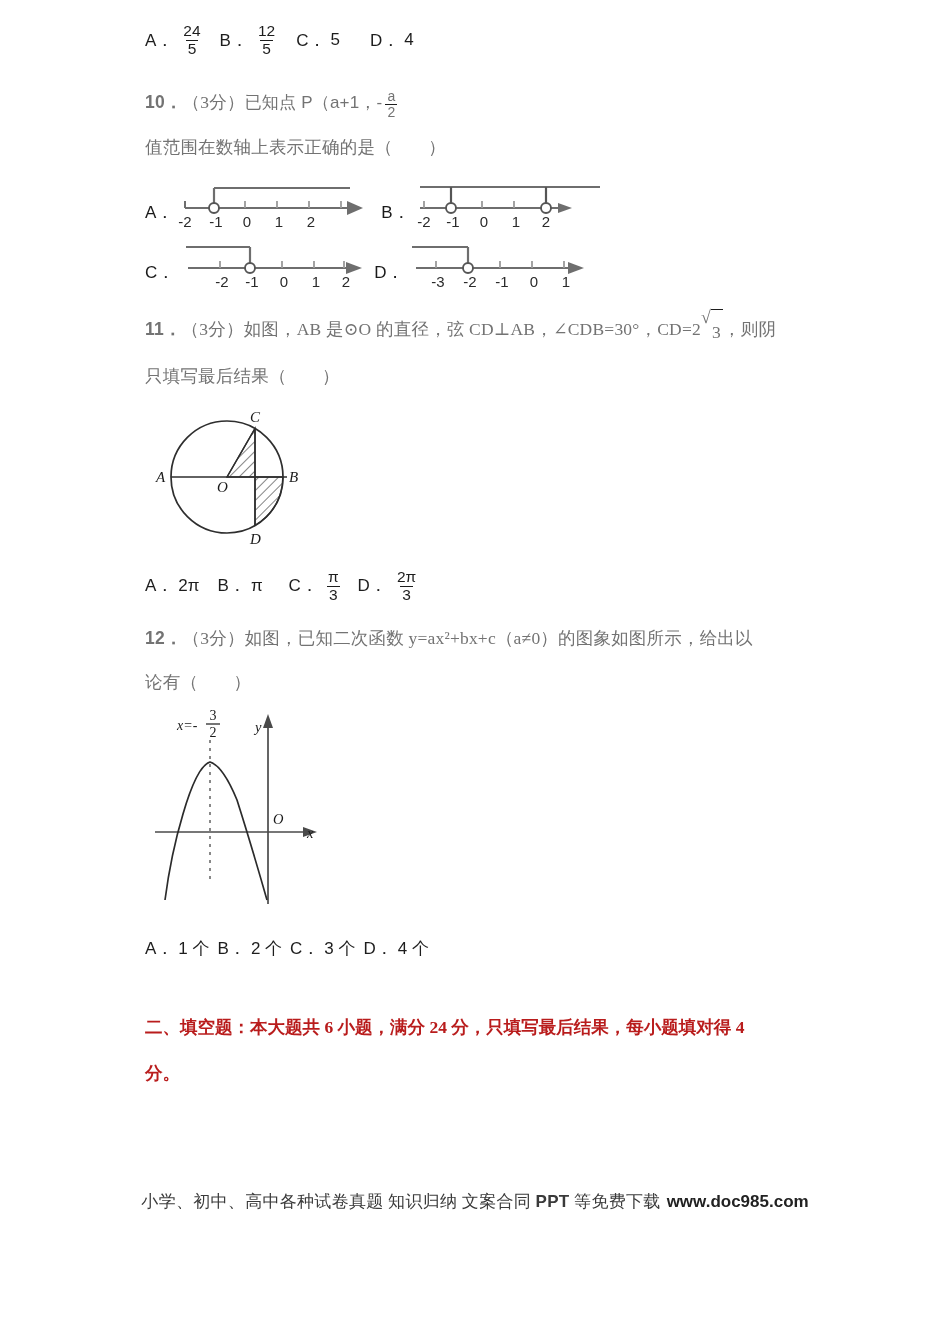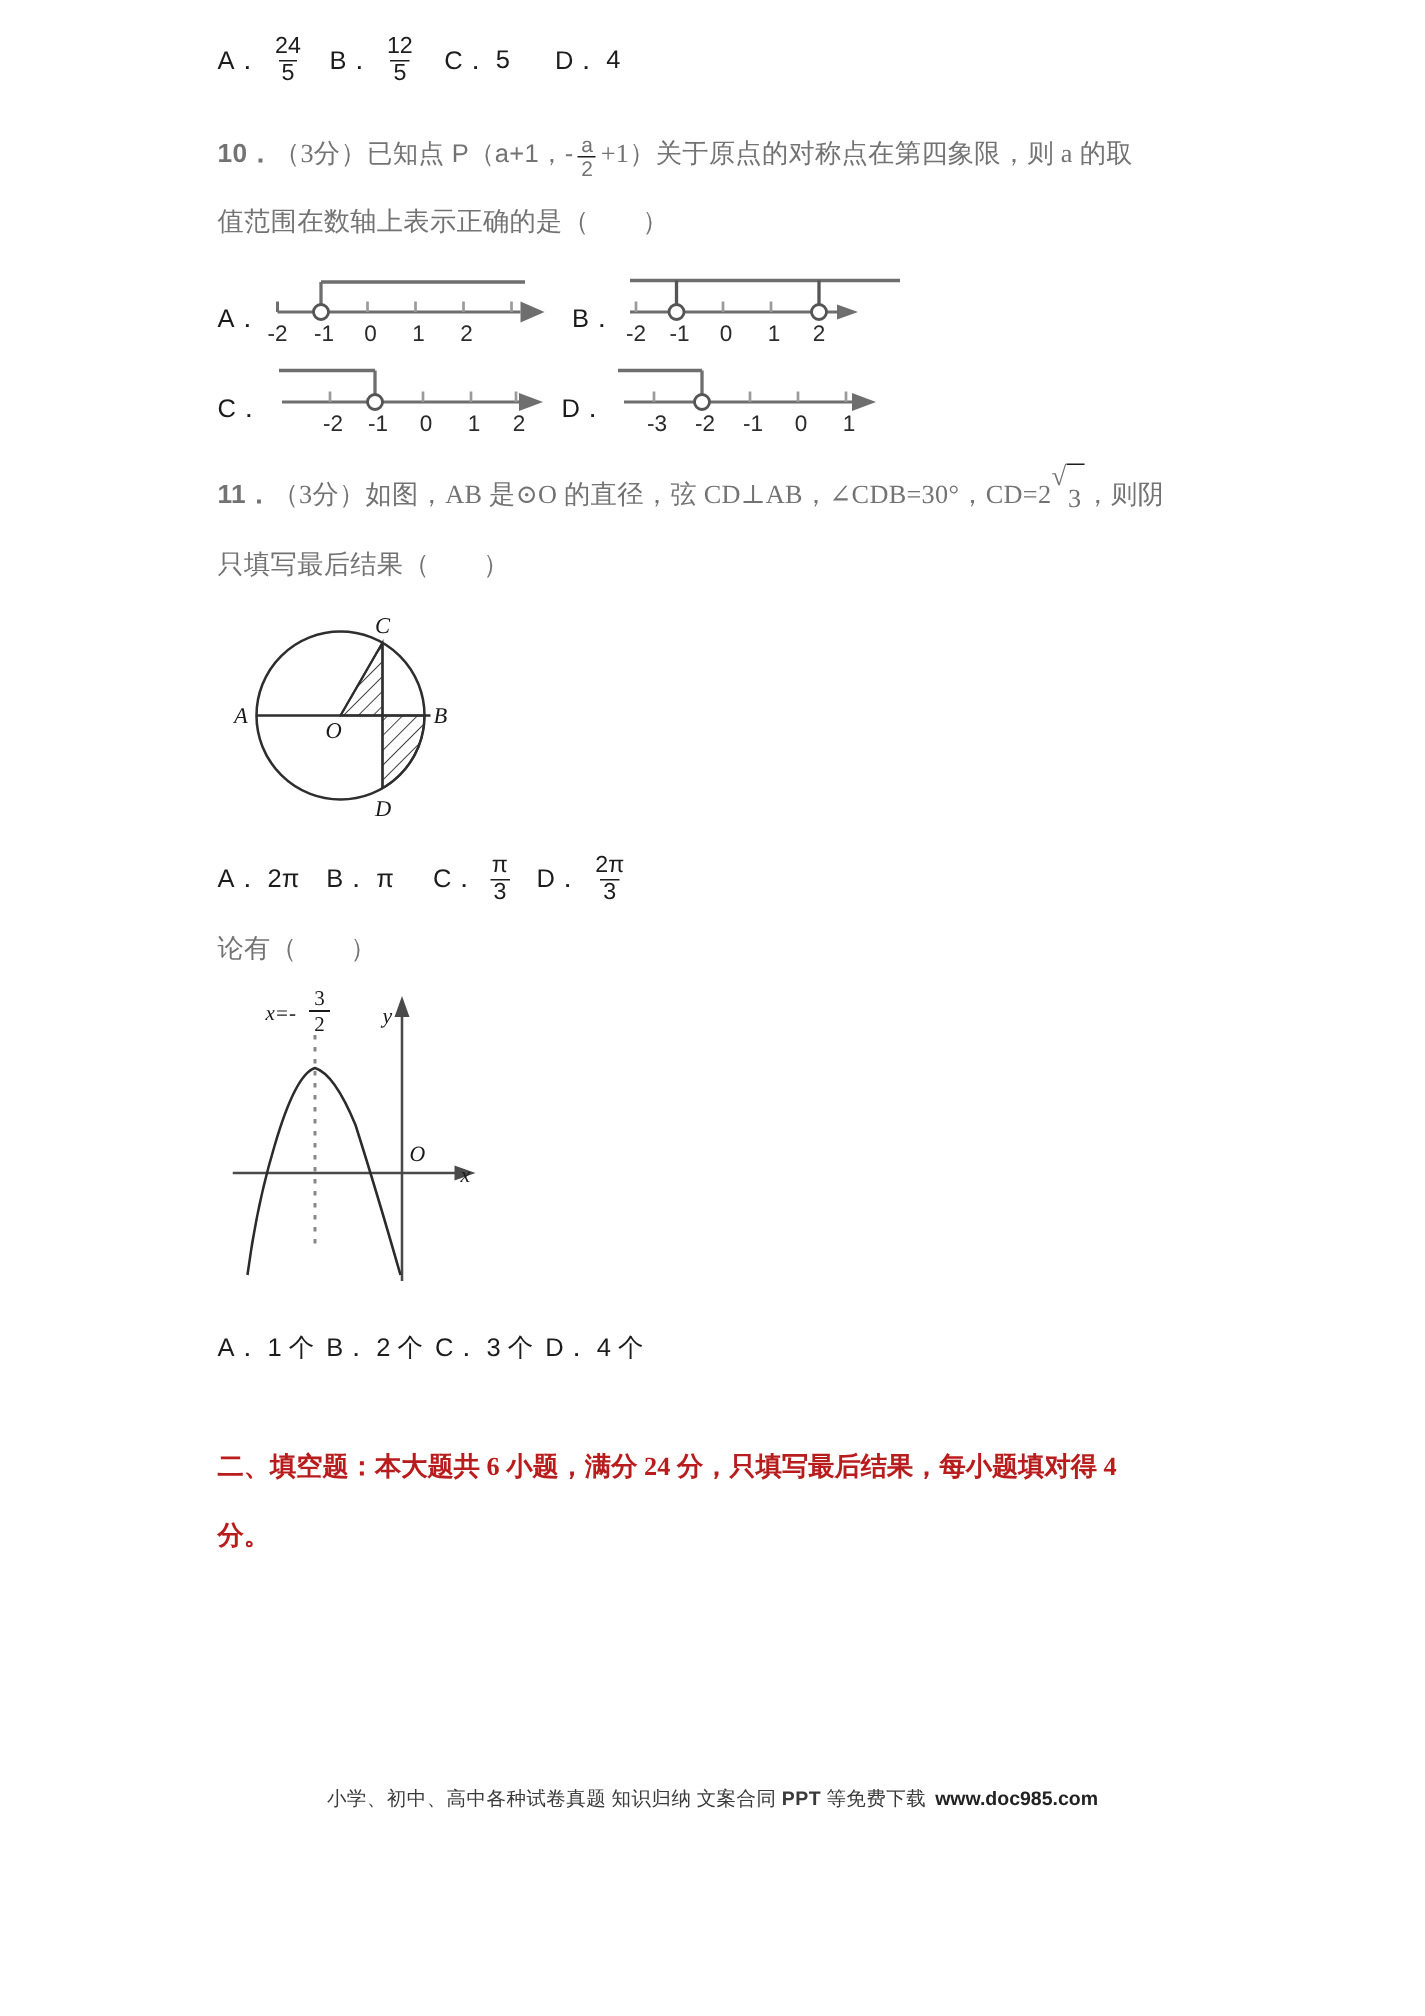--- a/index.html
+++ b/index.html
@@ -109,21 +109,21 @@
     color: #b91c1c;
   }
 
   
   .footer {
     position: absolute;
     left: 0;
     top: 1190px;
     width: 950px;
     text-align: center;
-    font-size: 13px;
+    font-size: 17px;
     color: #3a3a3a;
     font-family: "Liberation Serif", "DejaVu Serif", serif;
     letter-spacing: 0.3px;
   }
   .footer .url {
     font-family: "Liberation Sans", "DejaVu Sans", sans-serif;
     font-weight: bold;
     color: #222;
     margin-left: 6px;
     letter-spacing: 0;
@@ -161,21 +161,21 @@
       <span class="opt" style="margin-left:30px;">
         <span class="lbl">D．</span>
         <span>4</span>
       </span>
     </div>
 
     <div class="qline" style="margin-top:18px;">
       <span class="sans" style="font-weight:bold;">10．</span><span>（3分）</span><span class="sans" style="font-size:17px;">已知点 P（a+1，</span><span class="sans" style="font-size:17px;">-</span><span class="frac sm sans">
           <span class="num">a</span>
           <span class="den">2</span>
-        </span><span>+1）关于原点的对称点在第四象限，则 a 的取</span>
+        </span>
     </div>
     <div class="qline">值范围在数轴上表示正确的是（　　）</div>
 
     <div class="nl-row" style="margin-top:6px;">
 
       <div class="nl-item">
         <span class="opt-letter">A．</span>
         <svg class="nl-svg" width="190" height="56" viewBox="0 0 190 56">
 
           <line x1="37" y1="13" x2="173" y2="13" stroke="#6e6e6e" stroke-width="2.2"></line>
@@ -342,20 +342,23 @@
       </span>
       <span class="opt" style="margin-left:14px;">
         <span class="lbl">D．</span>
         <span class="frac">
           <span class="num">2π</span>
           <span class="den">3</span>
         </span>
       </span>
     </div>
 
+    <div class="qline" style="margin-top:6px;">
+      <span class="sans" style="font-weight:bold;">12．</span><span>（3分）</span><span>如图，已知二次函数 y=ax²+bx+c（a≠0）的图象如图所示，给出以</span>
+    </div>
     <div class="qline">论有（　　）</div>
 
     <div style="margin-top:0px; padding-left:10px;">
       <svg class="fig" width="190" height="218" viewBox="0 0 190 218">
 
         <line x1="0" y1="128" x2="150" y2="128" stroke="#4a4a4a" stroke-width="1.7"></line>
         <polygon points="148,123 162,128 148,133" fill="#4a4a4a"></polygon>
 
         <line x1="113" y1="200" x2="113" y2="22" stroke="#4a4a4a" stroke-width="1.7"></line>
         <polygon points="108,24 113,10 118,24" fill="#4a4a4a"></polygon>

